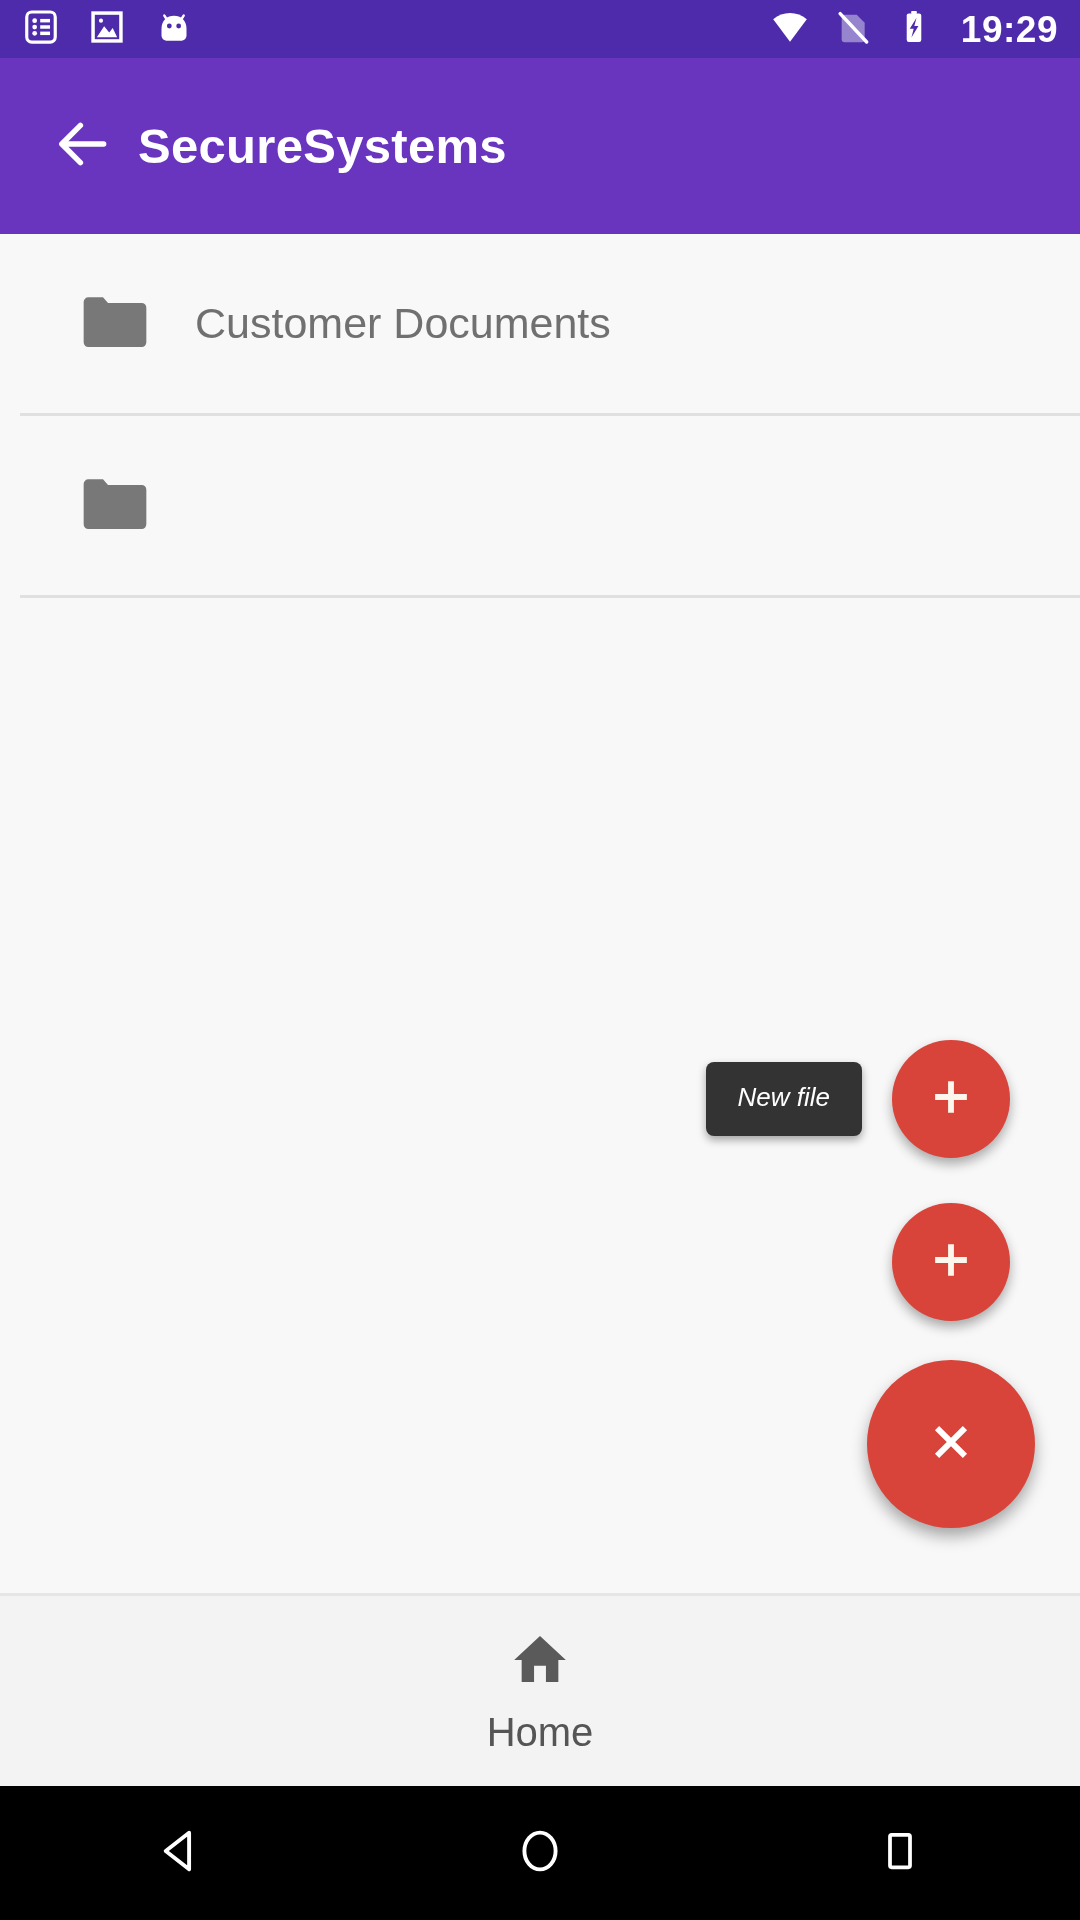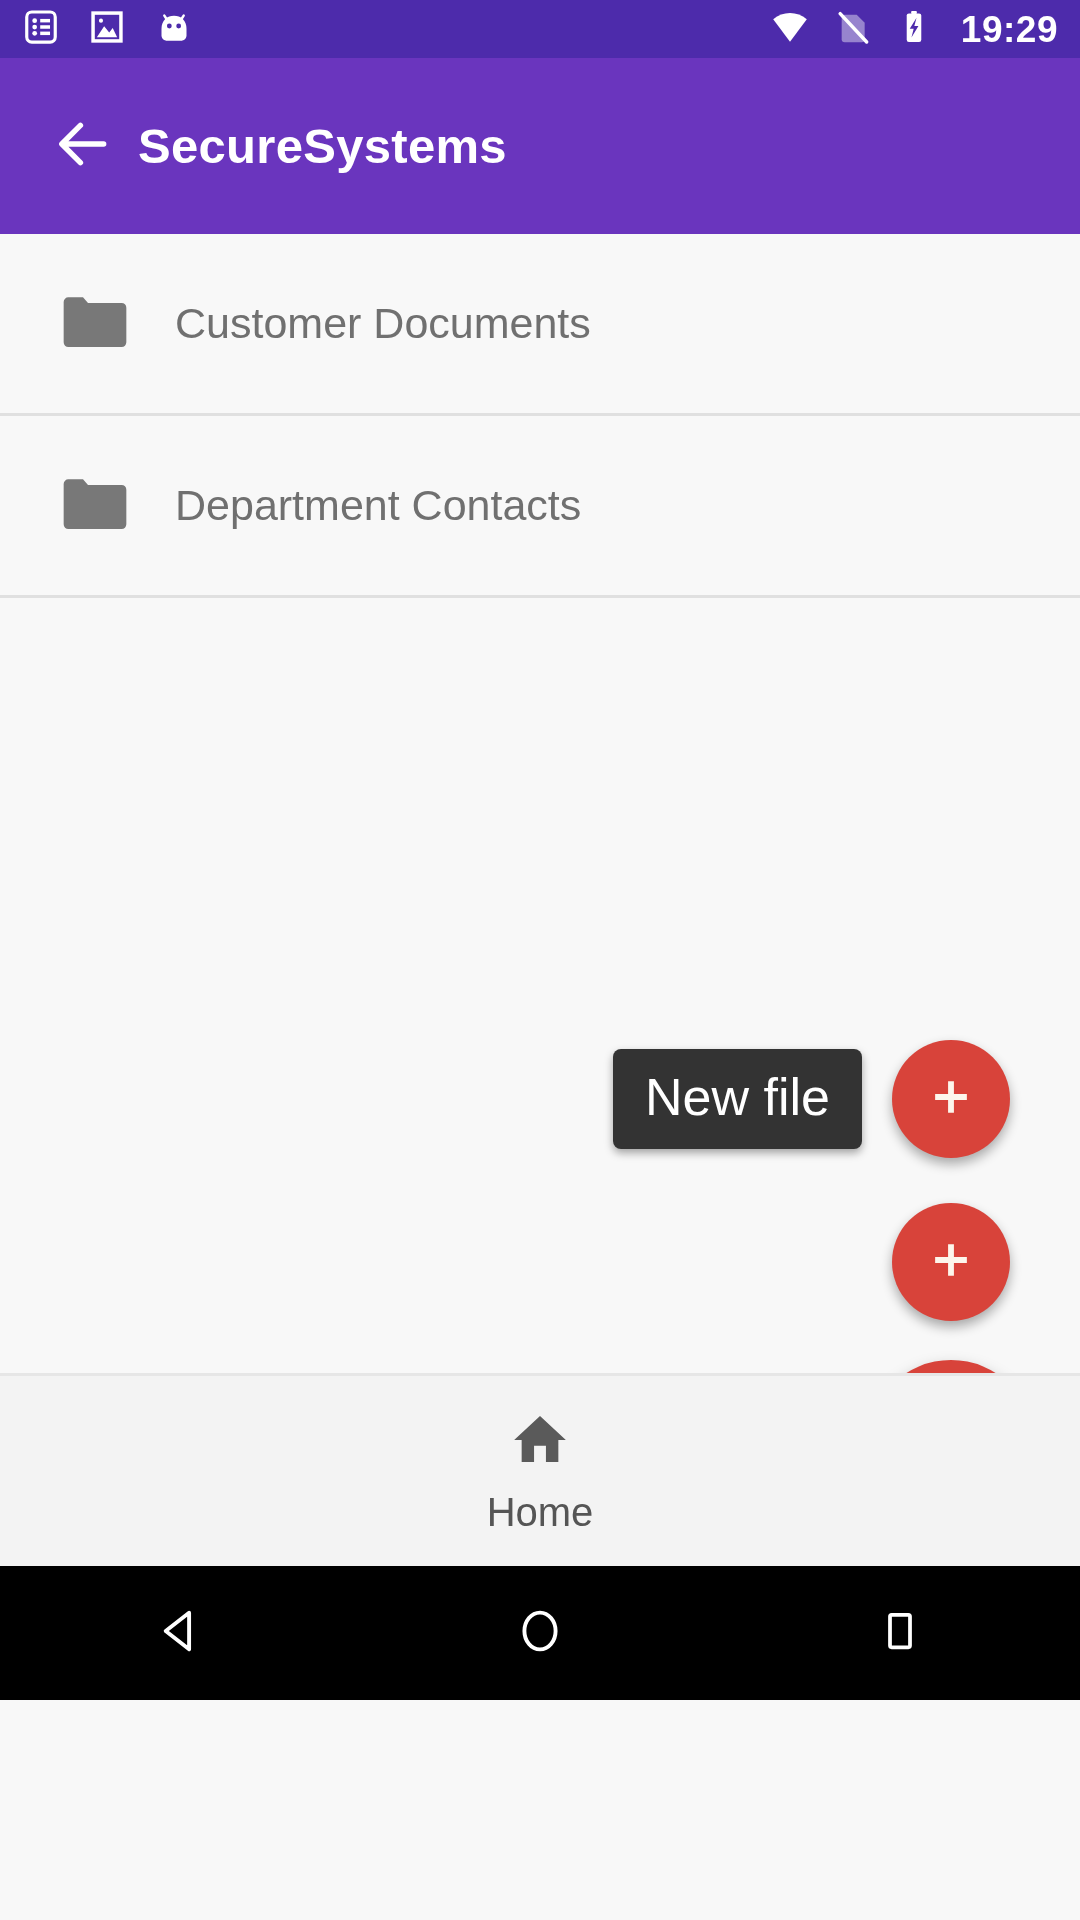--- a/index.html
+++ b/index.html
@@ -4,21 +4,21 @@
 <style>
   * { margin:0; padding:0; box-sizing:border-box; }
   html, body {
     width:1080px; height:1920px;
     font-family:"Liberation Sans", sans-serif;
     background:#f8f8f8;
     overflow:hidden;
   }
   #screen {
     position:relative;
-    width:1080px; height:1700px;
+    width:1080px; height:1920px;
     background:#f8f8f8;
   }
 
   
   #status-bar {
     position:absolute; top:0; left:0;
     width:1080px; height:58px;
     background:#4d2bab;
     display:flex; align-items:center;
     padding:0 22px;
@@ -52,20 +52,21 @@
     color:#ffffff;
     font-size:49px;
     font-weight:bold;
     letter-spacing:0.3px;
   }
 
   
   #file-list {
     position:absolute; top:234px; left:0;
     width:1080px;
+    padding-left:20px;
   }
   .list-item {
     position:relative;
     height:182px;
     display:flex; align-items:center;
     background:#f8f8f8;
     border-bottom:3px solid #e0e0e0;
     cursor:pointer;
   }
   .folder-icon { margin-left:55px; display:block; }
@@ -88,28 +89,29 @@
     display:flex; align-items:center; justify-content:flex-end;
     width:1080px;
   }
   #fab-row-file   { top:0px; }
   #fab-row-folder { top:163px; }
   #fab-row-main   { top:320px; }
 
   .fab-label {
     background:#333333;
     color:#ffffff;
-    font-size:52px;
+    font-size:26px;
     padding:22px 32px 26px 32px;
     border-radius:8px;
     box-shadow:0 4px 9px rgba(0,0,0,0.35);
     white-space:nowrap;
     pointer-events:auto;
     cursor:pointer;
     line-height:1;
+    font-style:italic;
   }
   .fab-mini {
     width:118px; height:118px;
     border-radius:50%;
     background:#d8433a;
     margin-left:30px;
     margin-right:70px;
     display:flex; align-items:center; justify-content:center;
     box-shadow:0 6px 12px rgba(0,0,0,0.32);
     pointer-events:auto;
@@ -251,21 +253,20 @@
       </span>
       <span class="item-label">Customer Documents</span>
     </div>
 
     <div class="list-item">
       <span class="folder-icon">
         <svg width="80" height="80" viewBox="0 0 24 24">
           <path d="M2.6 6.0 a1.4 1.4 0 0 1 1.4 -1.4 h4.4 l1.5 1.7 h10.1 a1.4 1.4 0 0 1 1.4 1.4 v10.4 a1.4 1.4 0 0 1 -1.4 1.4 H4.0 a1.4 1.4 0 0 1 -1.4 -1.4 Z" fill="#787878"></path>
         </svg>
       </span>
-      <span class="item-label">Department Contacts</span>
     </div>
 
   </div>
 
   <div id="fab-stack">
 
     <div class="fab-row" id="fab-row-file">
       <div class="fab-label">New file</div>
       <div class="fab-mini">
         <span>

